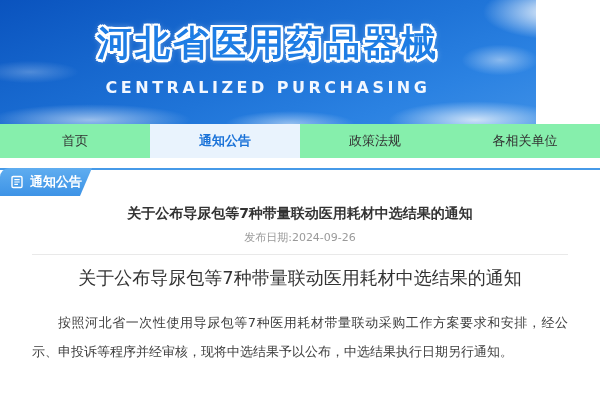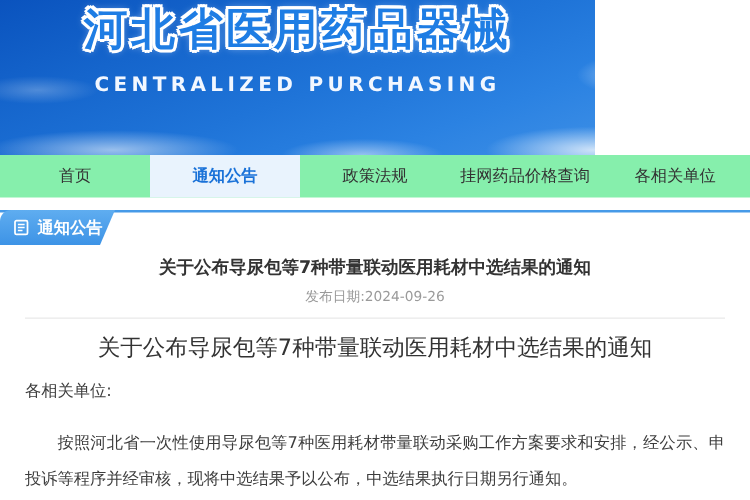--- a/index.html
+++ b/index.html
@@ -6,22 +6,23 @@
   html, body {
     width: 600px; height: 400px;
     overflow: hidden;
     background: #ffffff;
     font-family: "DejaVu Sans", "Liberation Sans", sans-serif;
   }
 
   
   .banner {
     position: relative;
-    width: 476px; height: 124px;
+    width: 536px; height: 124px;
     display: flex; flex-direction: column; align-items: center;
+    padding-top: 20px;
     overflow: hidden;
     background:
       radial-gradient(ellipse 100px 38px at 555px 12px, rgba(255,255,255,0.95), rgba(255,255,255,0) 72%),
       radial-gradient(ellipse 55px 22px at 500px 60px,  rgba(255,255,255,0.45), rgba(255,255,255,0) 70%),
       radial-gradient(ellipse 120px 26px at 475px 120px, rgba(255,255,255,0.75), rgba(255,255,255,0) 72%),
       radial-gradient(ellipse 140px 22px at 90px 120px,  rgba(255,255,255,0.55), rgba(255,255,255,0) 72%),
       radial-gradient(ellipse 90px 18px at 290px 124px,  rgba(255,255,255,0.5),  rgba(255,255,255,0) 72%),
       radial-gradient(ellipse 70px 16px at 30px 72px,    rgba(255,255,255,0.25), rgba(255,255,255,0) 70%),
       linear-gradient(160deg, #0a53be 0%, #1565cc 28%, #1f74d8 55%, #2b82e2 78%, #3d8fe6 100%);
   }
@@ -94,21 +95,21 @@
     color: #ffffff;
     font-size: 13px;
     font-weight: bold;
     background: linear-gradient(180deg, #5fadf0 0%, #3d93e6 100%);
     border-top-left-radius: 9px;
     clip-path: polygon(0 0, 100% 0, calc(100% - 12px) 100%, 0 100%);
   }
   .doc-icon { width: 14px; height: 14px; }
 
   
-  .article { padding: 0 20px; }
+  .article { padding: 0 32px; }
   .article-title {
     margin-top: 9px;
     text-align: center;
     font-size: 14px;
     font-weight: bold;
     color: #333333;
   }
   .article-date {
     margin-top: 7px;
     text-align: center;
@@ -148,21 +149,20 @@
 
   <header class="banner">
     <div class="banner-title">河北省医用药品器械</div>
     <div class="banner-subtitle-en">CENTRALIZED PURCHASING</div>
   </header>
 
   <nav class="navbar">
     <a class="nav-item">首页</a>
     <a class="nav-item active">通知公告</a>
     <a class="nav-item">政策法规</a>
-    <a class="nav-item">挂网药品价格查询</a>
     <a class="nav-item">各相关单位</a>
   </nav>
 
   <div class="section-header">
     <div class="section-line"></div>
     <div class="section-badge">
       <svg class="doc-icon" viewBox="0 0 14 14" fill="none" xmlns="http://www.w3.org/2000/svg">
         <rect x="2" y="1.5" width="10" height="11" rx="1.2" stroke="#ffffff" stroke-width="1.4"></rect>
         <line x1="4.3" y1="4.6" x2="9.7" y2="4.6" stroke="#ffffff" stroke-width="1.2"></line>
         <line x1="4.3" y1="7" x2="9.7" y2="7" stroke="#ffffff" stroke-width="1.2"></line>
@@ -170,18 +170,17 @@
       </svg>
       <span>通知公告</span>
     </div>
   </div>
 
   <main class="article">
     <h1 class="article-title">关于公布导尿包等7种带量联动医用耗材中选结果的通知</h1>
     <div class="article-date">发布日期:2024-09-26</div>
     <hr class="article-divider">
     <h2 class="body-title">关于公布导尿包等7种带量联动医用耗材中选结果的通知</h2>
-    <p class="salutation">各相关单位:</p>
     <p class="body-paragraph">按照河北省一次性使用导尿包等7种医用耗材带量联动采购工作方案要求和安排，经公示、申投诉等程序并经审核，现将中选结果予以公布，中选结果执行日期另行通知。</p>
 
   </main>
 
 </div>
 
 </body></html>

